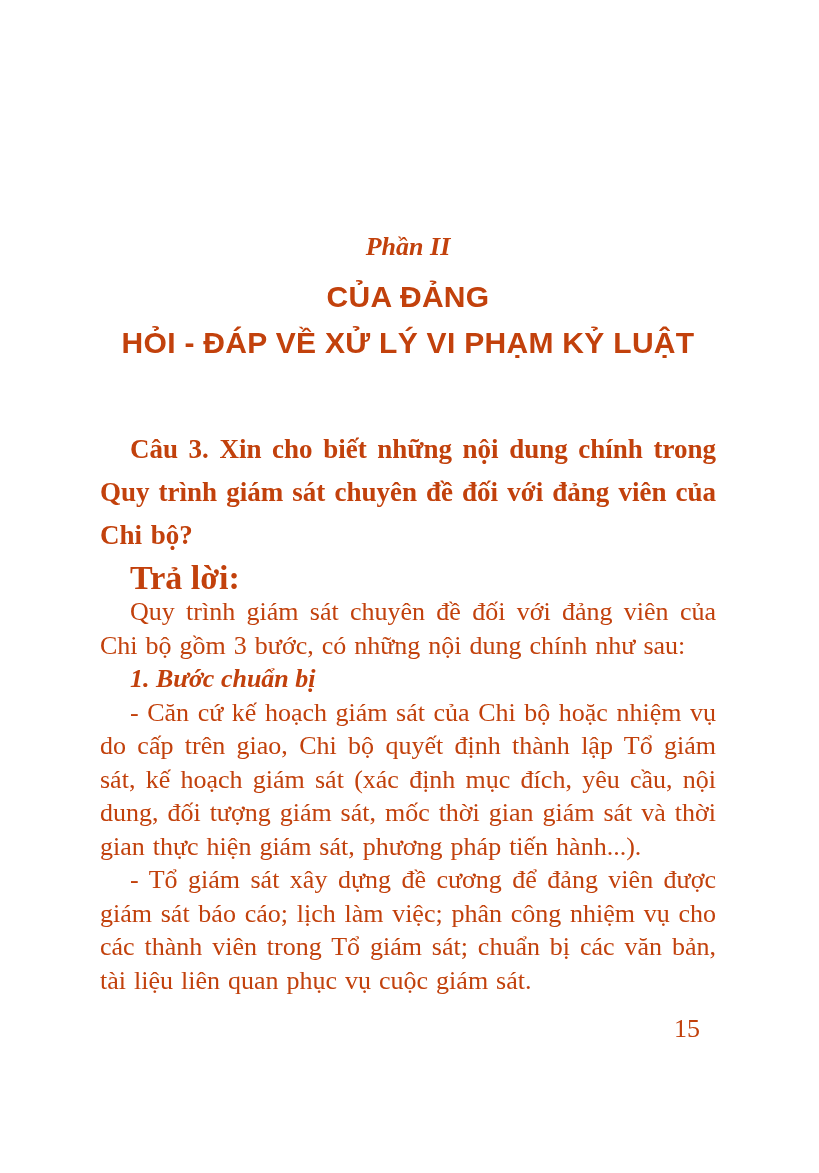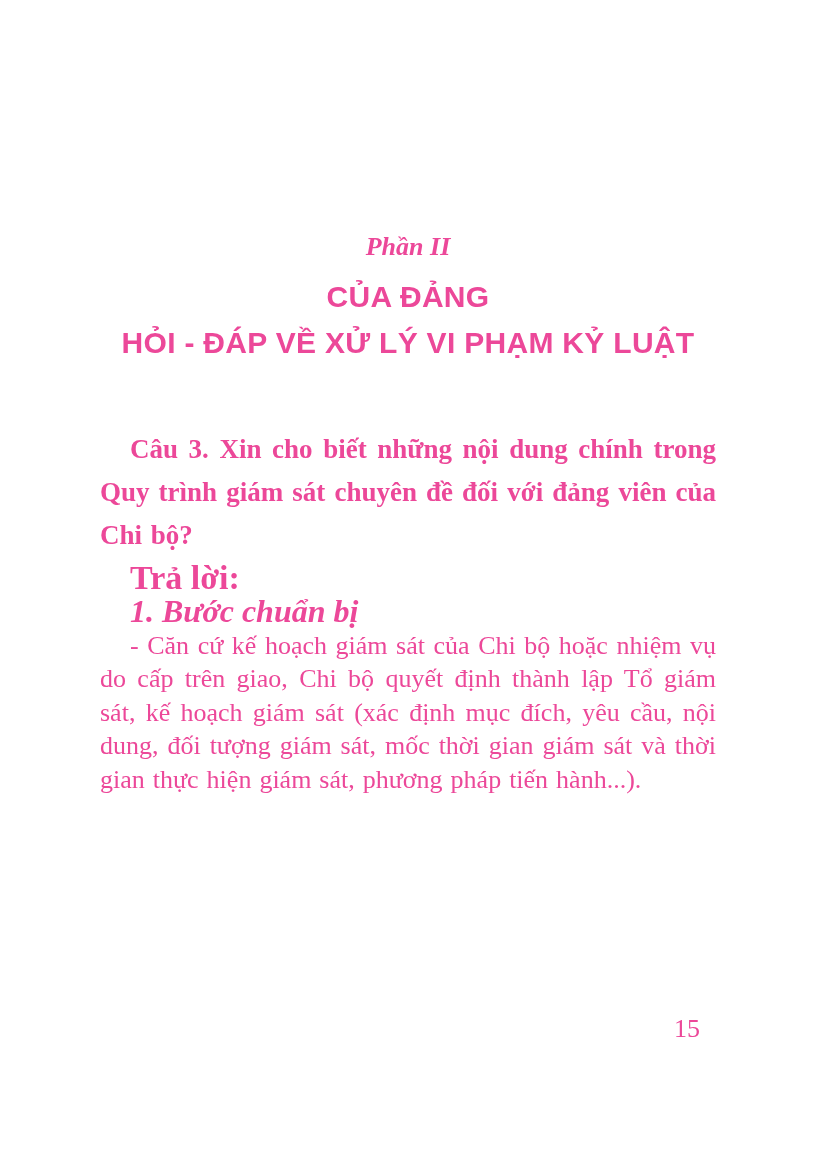--- a/index.html
+++ b/index.html
@@ -59,54 +59,56 @@
   .body-paragraph {
     margin: 0;
     font-size: 26px;
     line-height: 33.5px;
     text-align: justify;
     text-indent: 30px;
     word-spacing: 1.5px;
   }
   .step-heading {
     margin: 0;
-    font-size: 32px;
+    font-size: 26px;
     line-height: 33.5px;
     font-weight: bold;
     font-style: italic;
     text-indent: 30px;
   }
   .page-number {
     position: absolute;
     top: 1014px;
     left: 100px;
     width: 600px;
     text-align: right;
     font-size: 26px;
     line-height: 30px;
   }
 </style>
 </head>
 <body>
 
-<div class="page" style="background: rgb(255, 255, 255); color: #ec4899;">
+<div class="page" style="background: rgb(255, 255, 255); color: #c2410c;">
   <div class="content">
 
     <div class="part-label">Phần II</div>
 
     <div class="main-title">
       <div>CỦA ĐẢNG</div>
       <div>HỎI - ĐÁP VỀ XỬ LÝ VI PHẠM KỶ LUẬT</div>
     </div>
 
     <div class="question">Câu 3. Xin cho biết những nội dung chính trong Quy trình giám sát chuyên đề đối với đảng viên của Chi bộ?</div>
 
     <div class="answer-label">Trả lời:</div>
 
     <div id="body-blocks">
+        <p class="body-paragraph">Quy trình giám sát chuyên đề đối với đảng viên của Chi bộ gồm 3 bước, có những nội dung chính như sau:</p>
         <p class="step-heading">1. Bước chuẩn bị</p>
         <p class="body-paragraph">- Căn cứ kế hoạch giám sát của Chi bộ hoặc nhiệm vụ do cấp trên giao, Chi bộ quyết định thành lập Tổ giám sát, kế hoạch giám sát (xác định mục đích, yêu cầu, nội dung, đối tượng giám sát, mốc thời gian giám sát và thời gian thực hiện giám sát, phương pháp tiến hành...).</p>
+        <p class="body-paragraph">- Tổ giám sát xây dựng đề cương để đảng viên được giám sát báo cáo; lịch làm việc; phân công nhiệm vụ cho các thành viên trong Tổ giám sát; chuẩn bị các văn bản, tài liệu liên quan phục vụ cuộc giám sát.</p>
       </div>
 
   </div>
 
   <div class="page-number">15</div>
 </div>
 
 </body></html>

